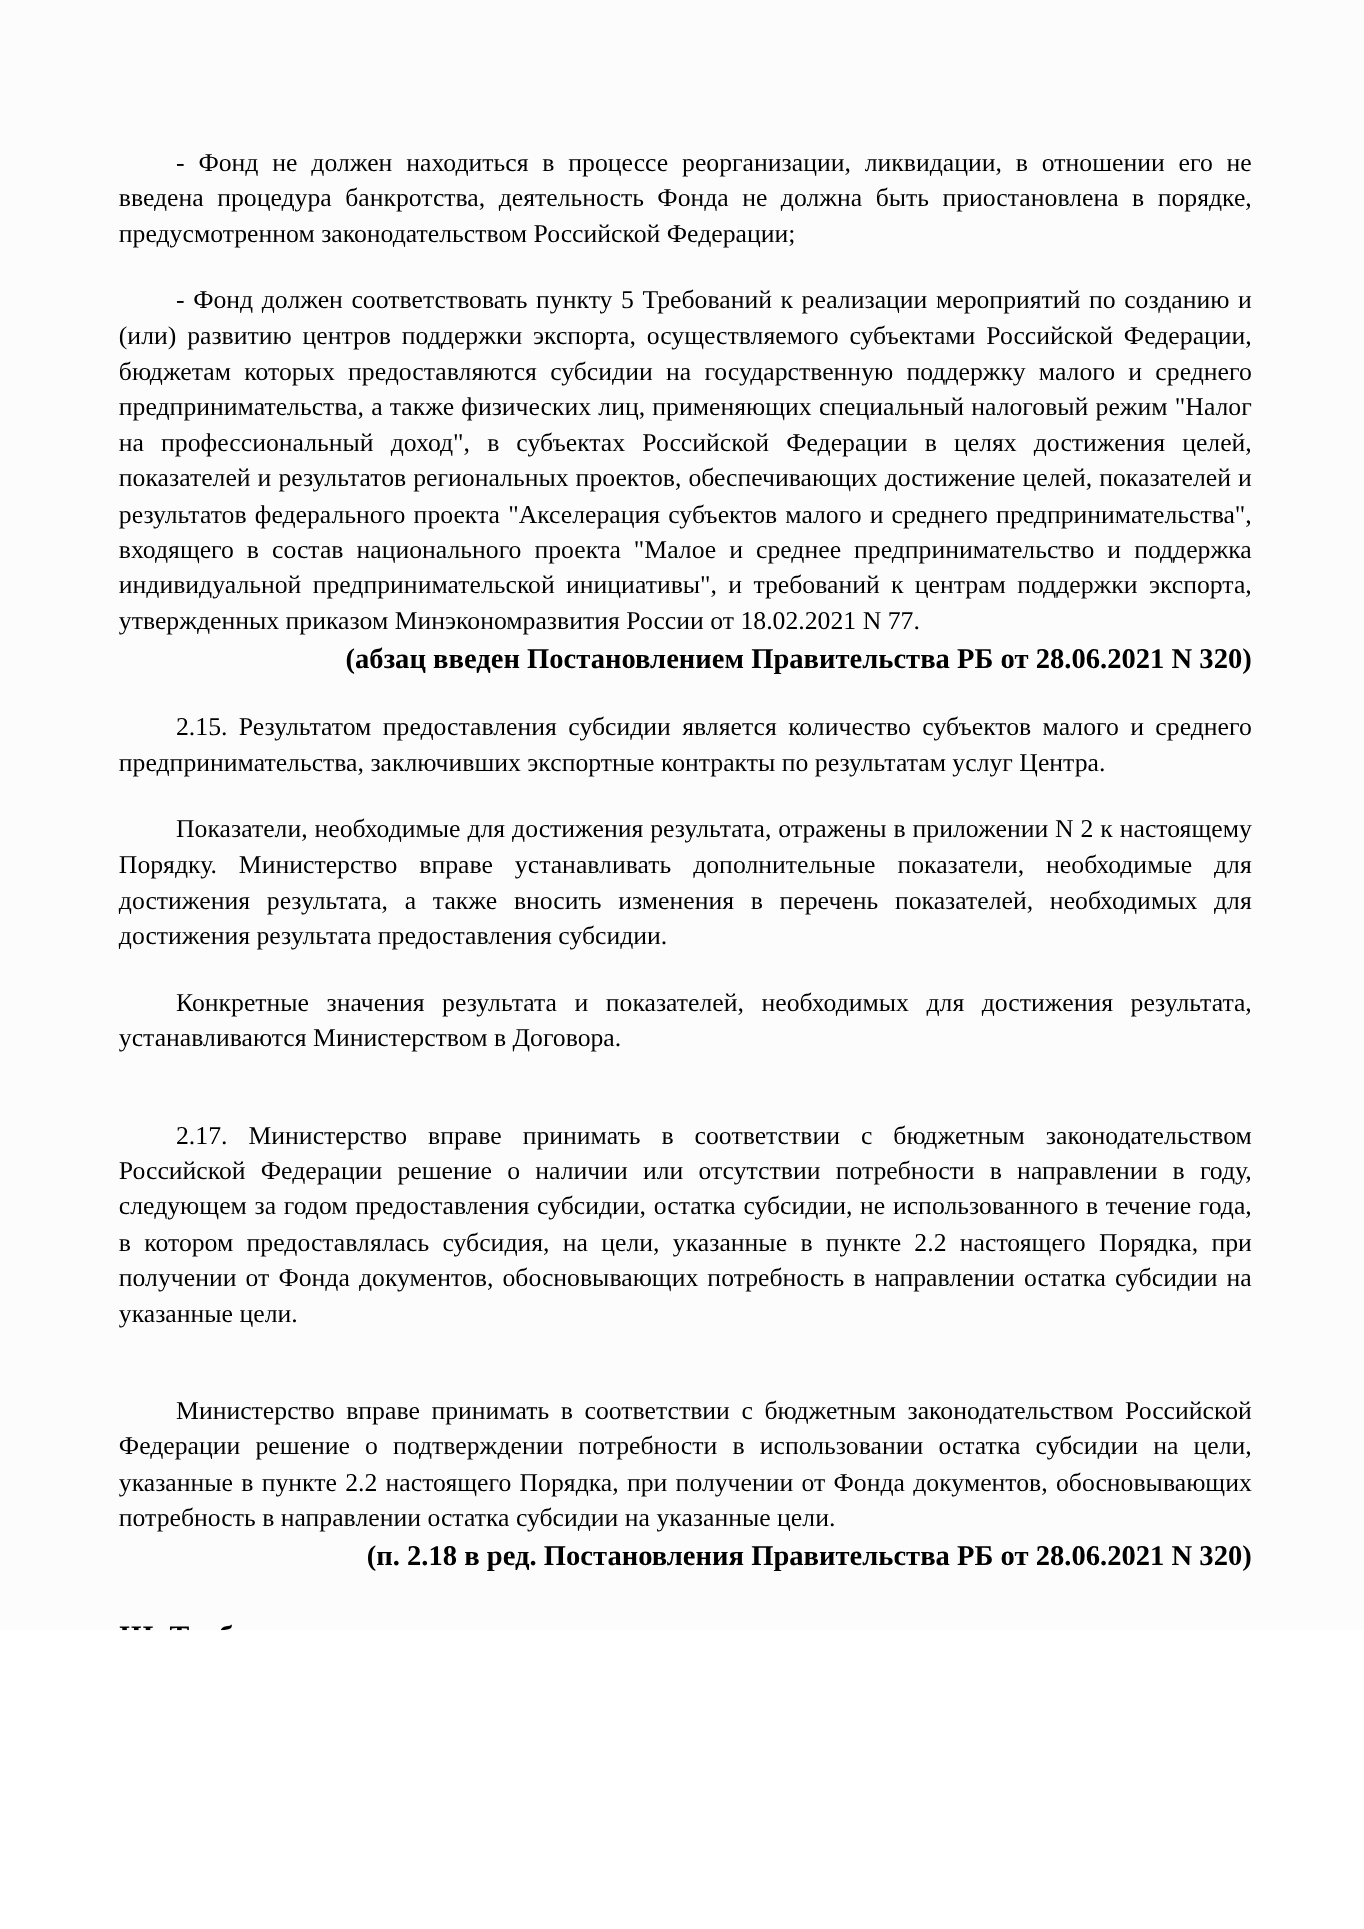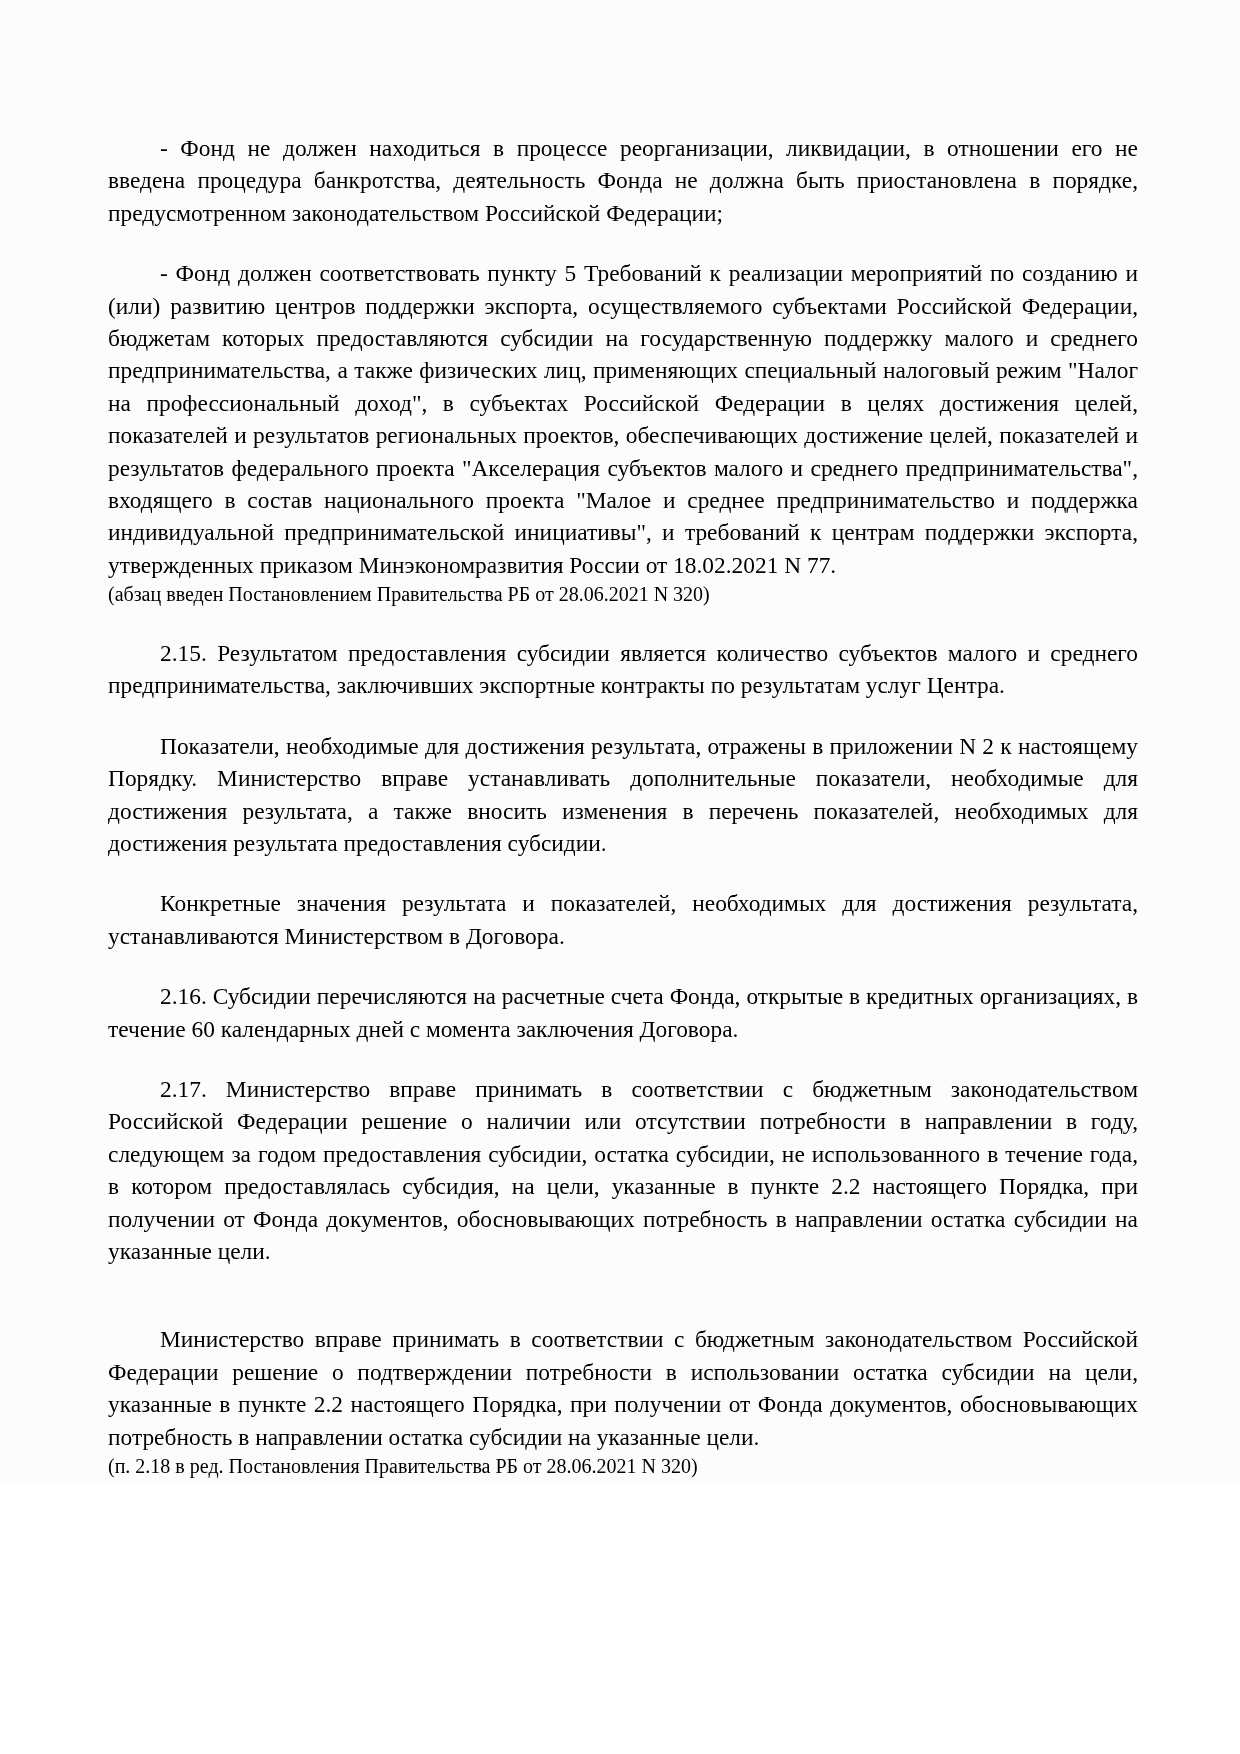--- a/index.html
+++ b/index.html
@@ -31,23 +31,24 @@
   }
   .para {
     text-indent: 52px;
     margin-bottom: 0;
   }
   .gap {
     height: 28px;
   }
   .amend {
     text-indent: 0;
-    text-align: left;
-    font-size: 20px;
+    text-align: right;
+    font-size: 26px;
     line-height: 1.385;
+    font-weight: bold;
   }
   .heading {
     text-align: left;
     font-weight: bold;
     font-size: 27px;
     text-indent: 0;
     letter-spacing: 0.2px;
   }
   .heading-gap {
     height: 36px;
@@ -79,21 +80,20 @@
 
     <p class="para">Показатели, необходимые для достижения результата, отражены в приложении N 2 к настоящему Порядку. Министерство вправе устанавливать дополнительные показатели, необходимые для достижения результата, а также вносить изменения в перечень показателей, необходимых для достижения результата предоставления субсидии.</p>
 
     <div class="gap"></div>
 
     <p class="para">Конкретные значения результата и показателей, необходимых для достижения результата, устанавливаются Министерством в Договора.</p>
 
 
     <div class="gap"></div>
 
-    <p class="para">2.16. Субсидии перечисляются на расчетные счета Фонда, открытые в кредитных организациях, в течение 60 календарных дней с момента заключения Договора.</p>
 
     <div class="gap"></div>
 
     <p class="para">2.17. Министерство вправе принимать в соответствии с бюджетным законодательством Российской Федерации решение о наличии или отсутствии потребности в направлении в году, следующем за годом предоставления субсидии, остатка субсидии, не использованного в течение года, в котором предоставлялась субсидия, на цели, указанные в пункте 2.2 настоящего Порядка, при получении от Фонда документов, обосновывающих потребность в направлении остатка субсидии на указанные цели.</p>
 
     <div class="gap"></div>
 
 
     <div class="gap"></div>
 

